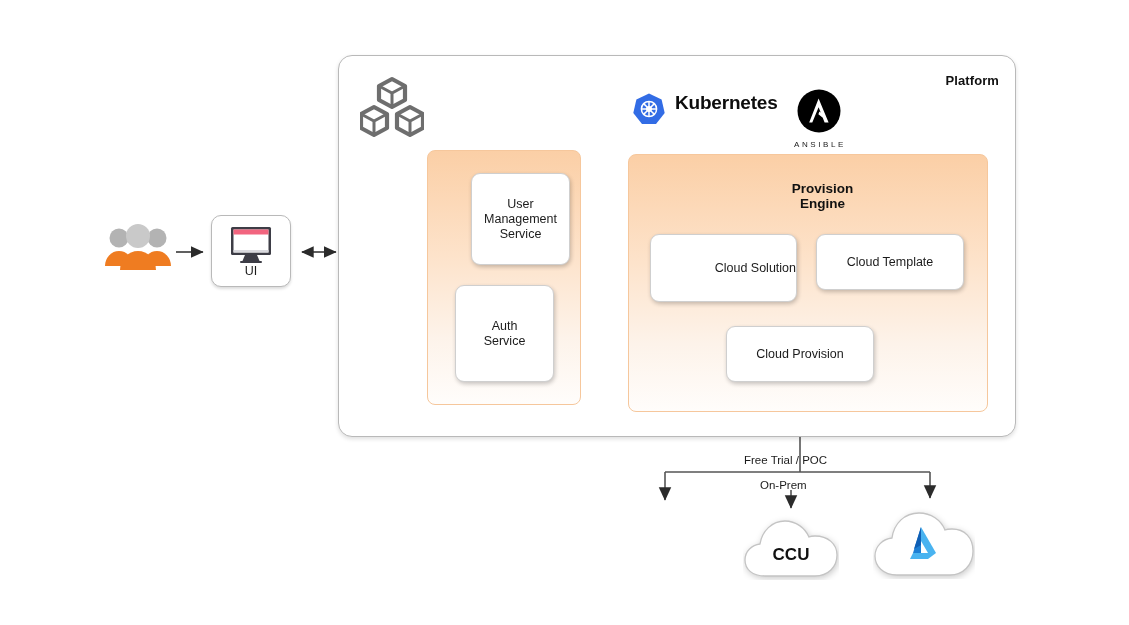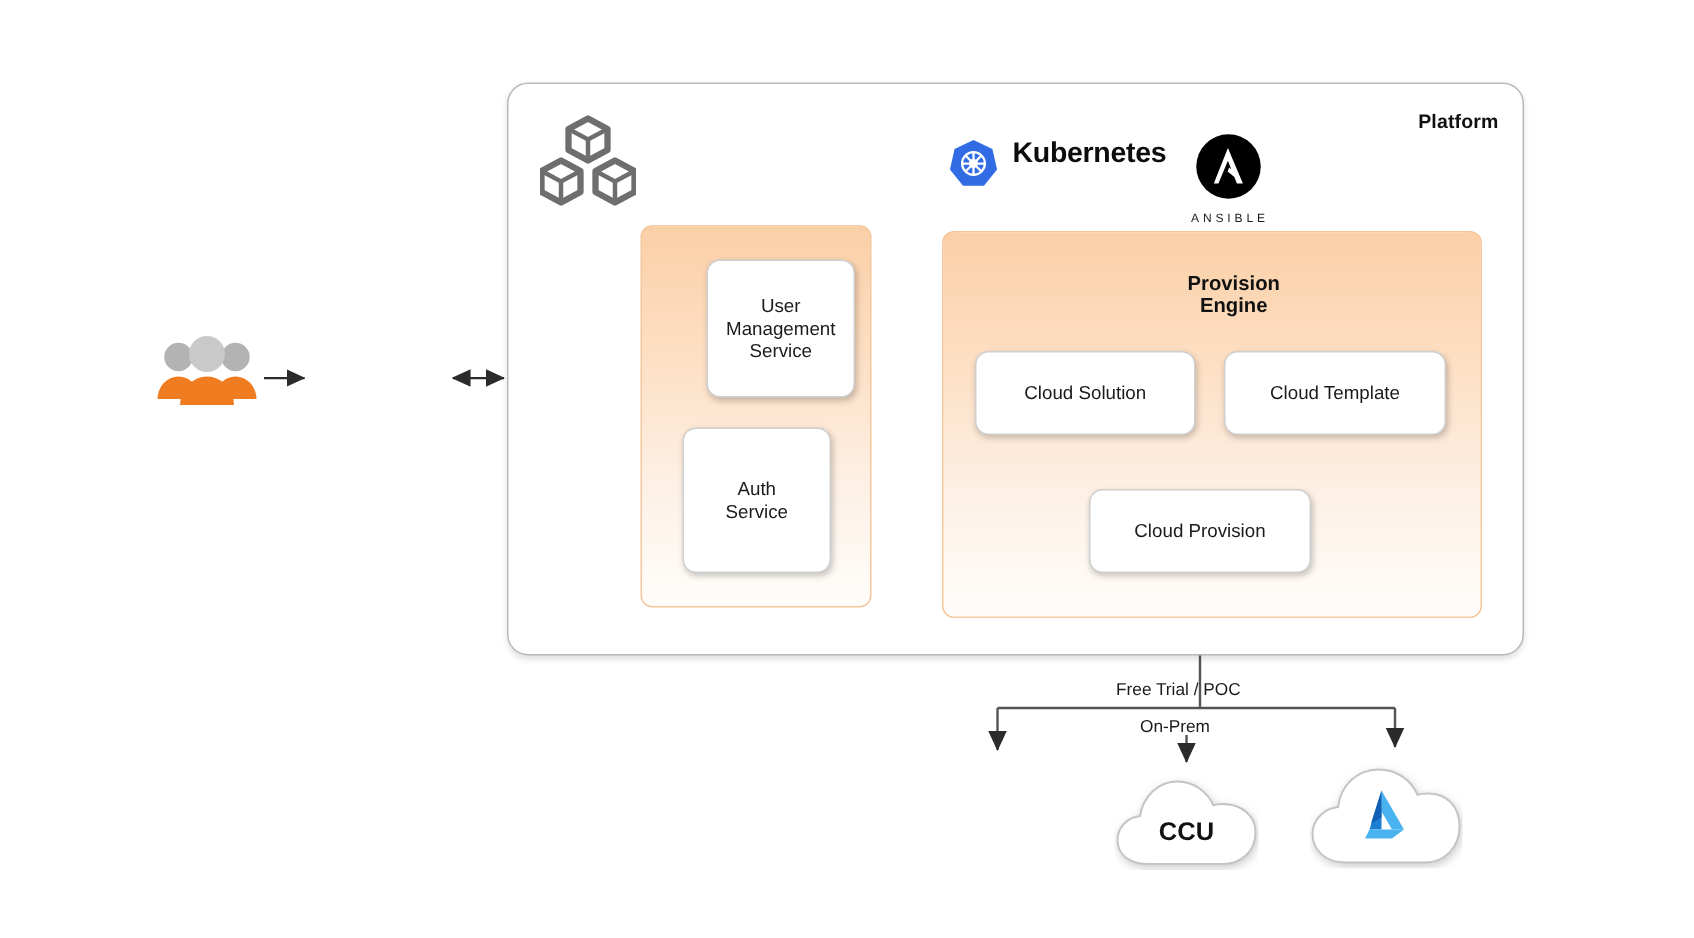--- a/index.html
+++ b/index.html
@@ -66,21 +66,21 @@
     display: flex;
     align-items: center;
     justify-content: center;
     text-align: center;
     font-size: 12.5px;
     line-height: 15px;
     color: #1b1b1b;
   }
   .card-ums  { left: 455px; top: 173px; width: 99px; height: 92px; margin-left: 16px; }
   .card-auth { left: 455px; top: 285px; width: 99px; height: 97px; }
-  .card-sol  { left: 650px; top: 234px; width: 147px; height: 56px; }
+  .card-sol  { left: 650px; top: 234px; width: 147px; height: 68px; justify-content: flex-end; }
   .card-tmpl { left: 816px; top: 234px; width: 148px; height: 56px; }
   .card-prov { left: 726px; top: 326px; width: 148px; height: 56px; }
 
   
   .ui-box {
     position: absolute;
     left: 211px; top: 215px;
     width: 80px; height: 72px;
     background: #fff;
     border: 1px solid #b9b9b9;
@@ -161,20 +161,33 @@
     <svg width="70" height="50" viewBox="0 0 70 50">
       <circle cx="16" cy="16" r="9.5" fill="#b3b3b3"></circle>
       <path d="M2 44 a14 15 0 0 1 28 0 z" fill="#ef7c21"></path>
       <circle cx="54" cy="16" r="9.5" fill="#b3b3b3"></circle>
       <path d="M40 44 a14 15 0 0 1 28 0 z" fill="#ef7c21"></path>
       <circle cx="35" cy="14" r="12" fill="#c9c9c9"></circle>
       <path d="M17 48 a18 19 0 0 1 36 0 z" fill="#ef7c21"></path>
     </svg>
   </div>
 
+  <div class="ui-box">
+    <div class="ui-monitor">
+      <svg width="46" height="38" viewBox="0 0 46 38">
+        <rect x="3" y="1" width="40" height="28" rx="1.5" fill="#3d3d46"></rect>
+        <rect x="5.5" y="3.5" width="35" height="23" fill="#ffffff"></rect>
+        <rect x="5.5" y="3.5" width="35" height="5" fill="#f2657f"></rect>
+        <rect x="5.5" y="24" width="35" height="2.5" fill="#d9d9de"></rect>
+        <path d="M17 29 L29 29 L32 36 L14 36 Z" fill="#3d3d46"></path>
+        <rect x="12" y="35" width="22" height="2" rx="1" fill="#3d3d46"></rect>
+      </svg>
+    </div>
+    <div class="ui-label">UI</div>
+  </div>
 
   <div class="platform-box">
     <div class="platform-label">Platform</div>
   </div>
 
   <div class="cubes-icon">
     <svg width="64" height="62" viewBox="0 0 64 62">
       <g fill="none" stroke="#6e6e6e" stroke-width="4.2" stroke-linejoin="round">
         <path d="M32 3 L45 10 L45 24 L32 31 L19 24 L19 10 Z"></path>
         <path d="M14 31 L27 38 L27 52 L14 59 L1 52 L1 38 Z"></path>

